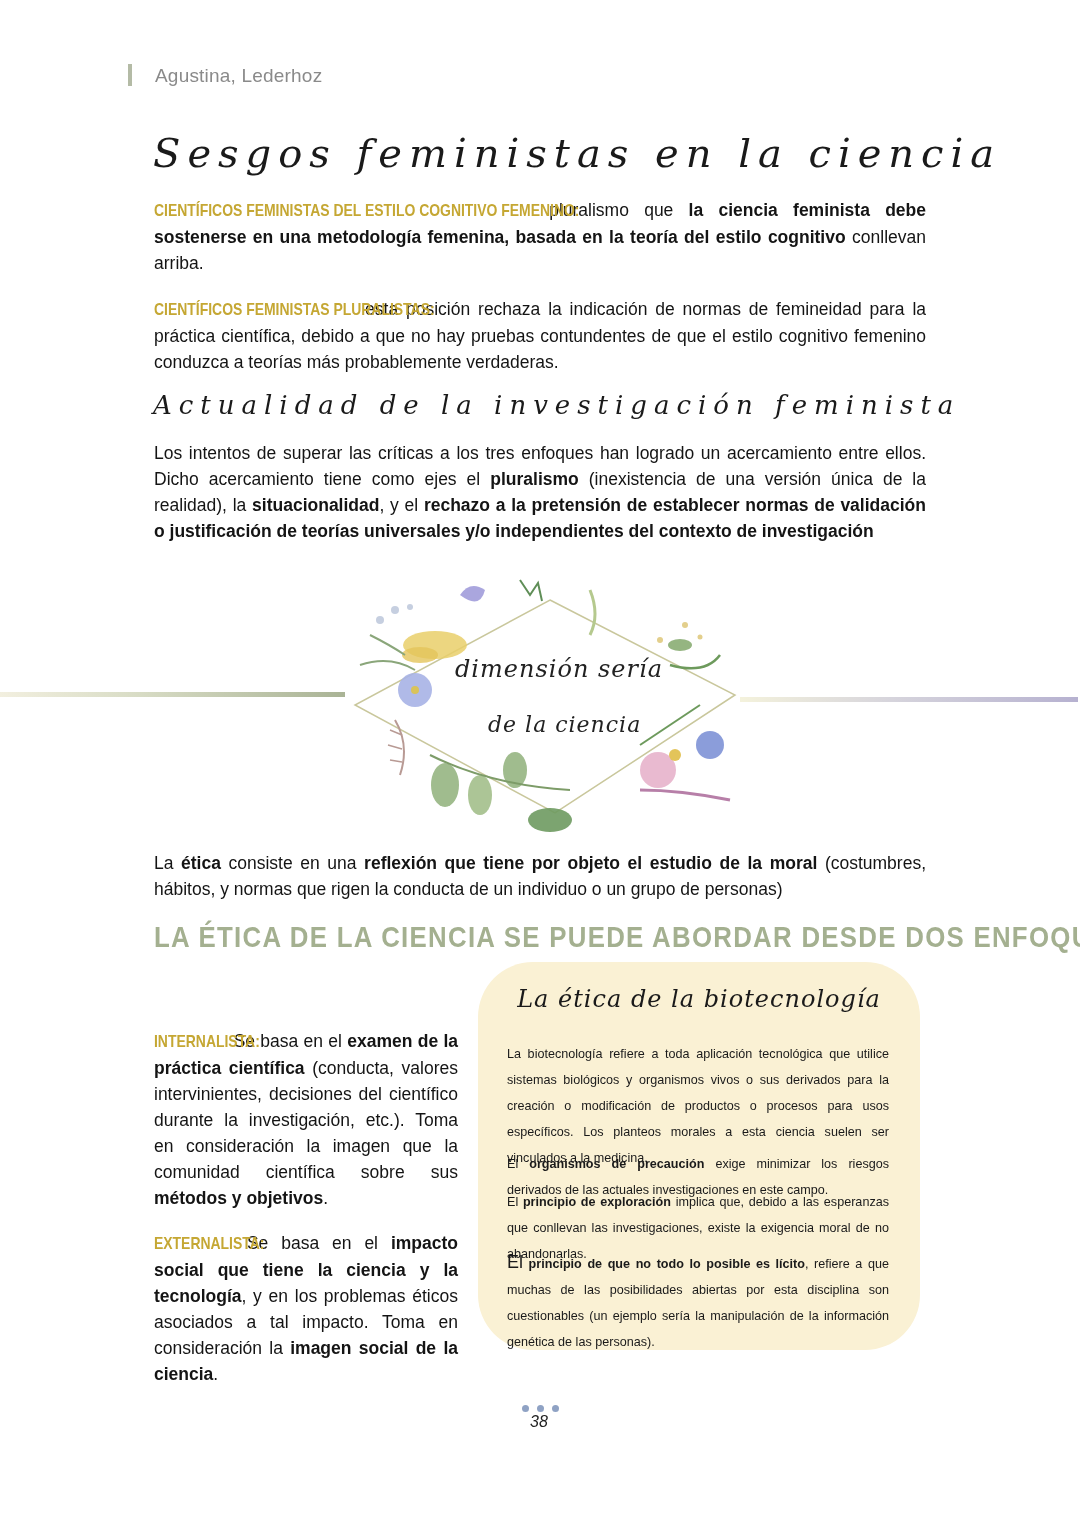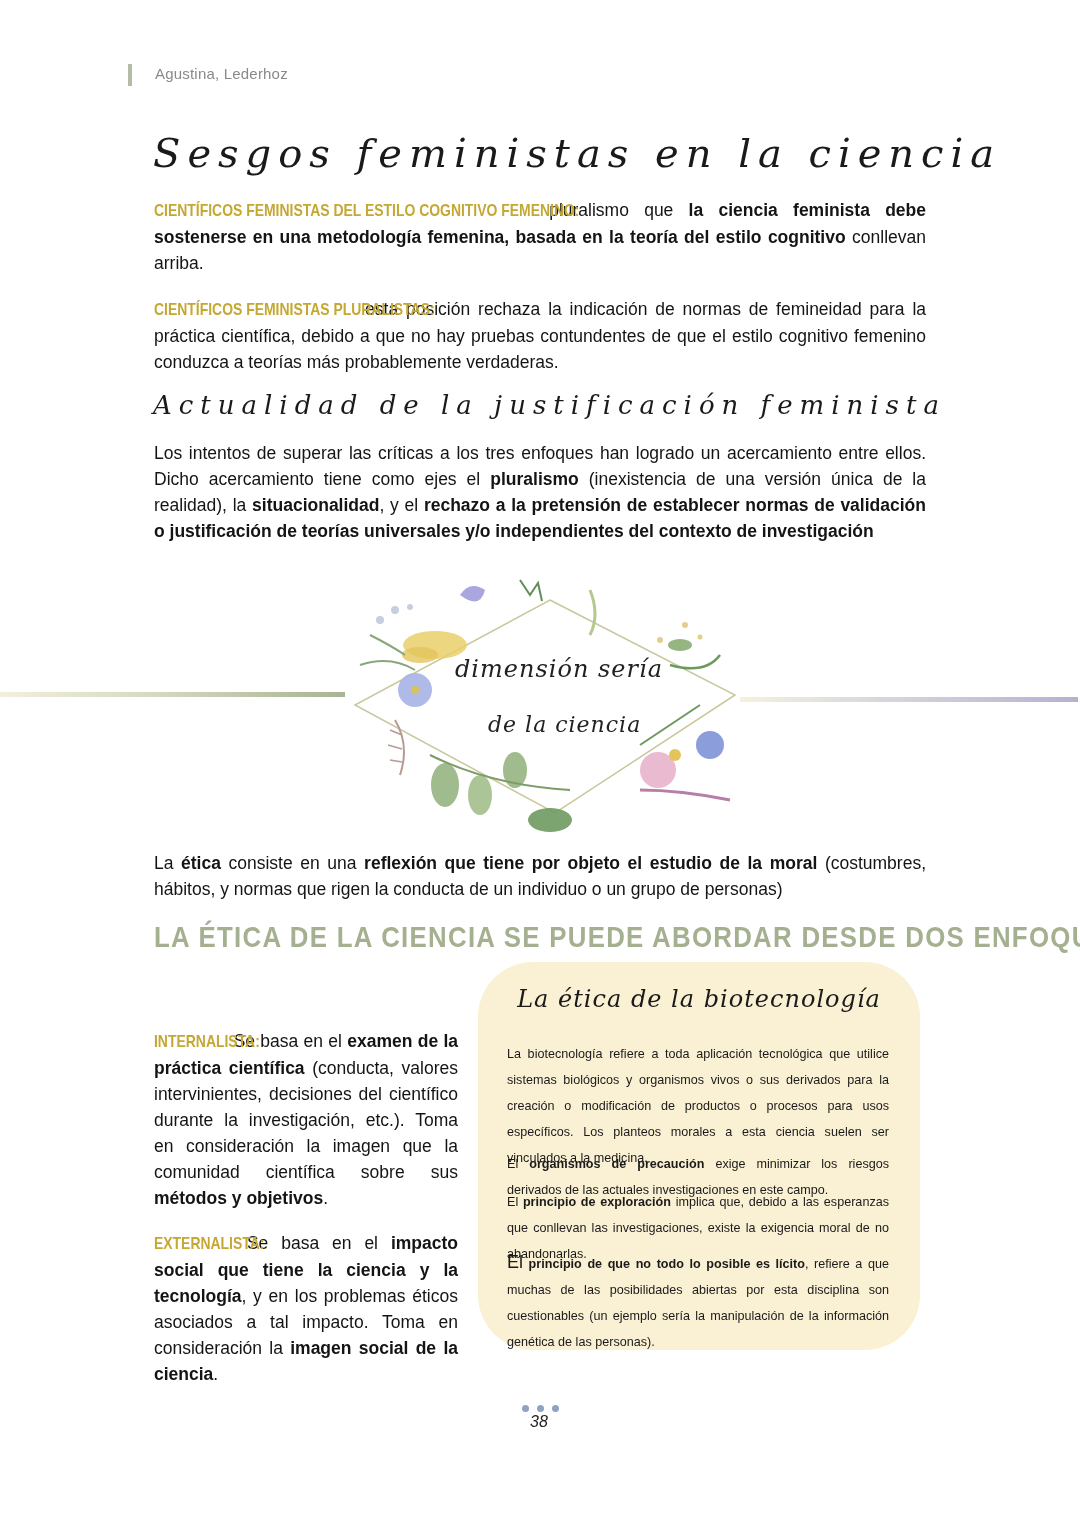--- a/index.html
+++ b/index.html
@@ -6,21 +6,21 @@
   body {
     width:1080px; height:1527px; position:relative; overflow:hidden;
     background:#ffffff;
     font-family:"Liberation Sans", "DejaVu Sans", sans-serif;
     color:#111;
   }
   .abs { position:absolute; }
 
   
   .hdr-bar { left:128px; top:64px; width:4px; height:22px; background:#b4bba6; }
-  .hdr-name { left:155px; top:65px; font-size:15px; color:#8a8a8a; font-family:"Liberation Sans", sans-serif; letter-spacing:0.2px; }
+  .hdr-name { left:155px; top:65px; font-size:19px; color:#8a8a8a; font-family:"Liberation Sans", sans-serif; letter-spacing:0.2px; }
 
   
   .script {
     font-family:"DejaVu Serif", serif; font-style:italic; font-weight:normal;
     color:#1a1a1a; letter-spacing:6px; white-space:nowrap;
   }
   .title1 { left:153px; top:130px; font-size:40px; letter-spacing:7px; }
   .title2 { left:153px; top:390px; font-size:26px; letter-spacing:7px; }
 
   
@@ -96,21 +96,21 @@
 <div class="abs script title1">Sesgos feministas en la ciencia</div>
 
 <div class="abs para p1">
   <span class="label-gold">CIENTÍFICOS FEMINISTAS DEL ESTILO COGNITIVO FEMENINO:</span><span> pluralismo que </span><b>la ciencia feminista debe sostenerse en una metodología femenina, basada en la teoría del estilo cognitivo</b><span> conllevan arriba.</span>
 </div>
 
 <div class="abs para p2">
   <span class="label-gold">CIENTÍFICOS FEMINISTAS PLURALISTAS:</span><span> esta posición rechaza la indicación de normas de femineidad para la práctica científica, debido a que no hay pruebas contundentes de que el estilo cognitivo femenino conduzca a teorías más probablemente verdaderas.</span>
 </div>
 
-<div class="abs script title2">Actualidad de la justificación feminista</div>
+<div class="abs script title2">Actualidad de la investigación feminista</div>
 
 <div class="abs para p3">
   <span>Los intentos de superar las críticas a los tres enfoques han logrado un acercamiento entre ellos. Dicho acercamiento tiene como ejes el </span><b>pluralismo</b><span> (inexistencia de una versión única de la realidad), la </span><b>situacionalidad</b><span>, y el </span><b>rechazo a la pretensión de establecer normas de validación o justificación de teorías universales y/o independientes del contexto de investigación</b>
 </div>
 
 <div class="abs line-left"></div>
 <div class="abs line-right"></div>
 
 <svg class="abs floral" viewBox="0 0 400 270" xmlns="http://www.w3.org/2000/svg">
 

